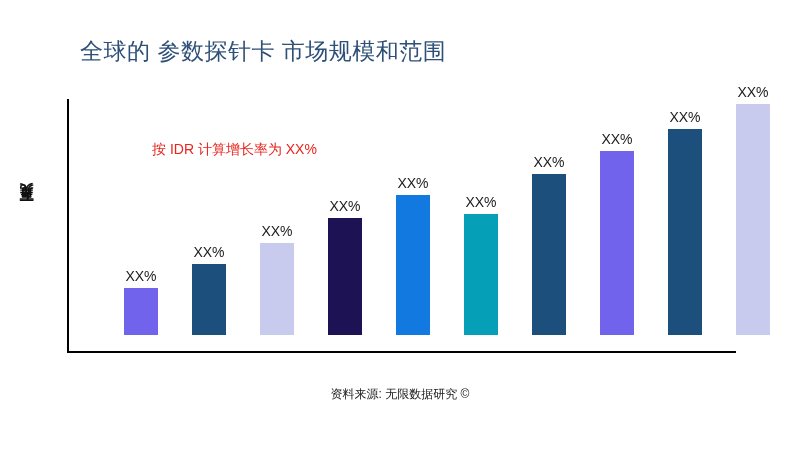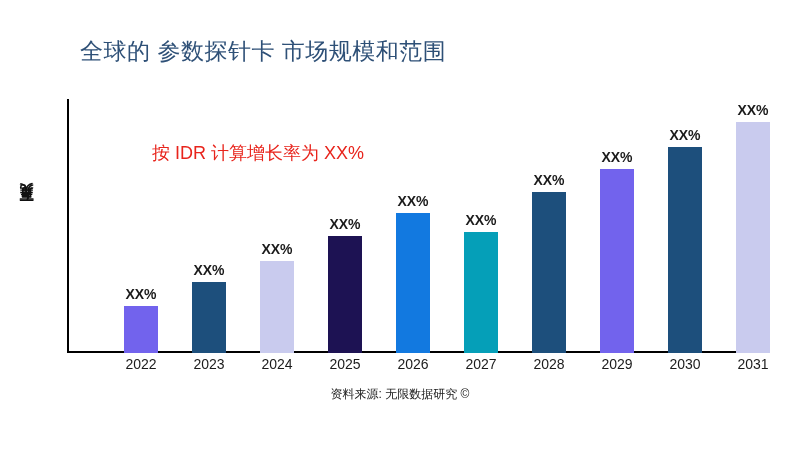--- a/index.html
+++ b/index.html
@@ -77,24 +77,23 @@
   
   #plot-area {
     position: absolute;
     left: 67px;
     top: 95px;
     width: 733px;
     height: 258px;
   }
   .bar-slot {
     position: absolute;
-    bottom: 0;
+    bottom: 18px;
     width: 68px;
     height: 258px;
-    font-weight: bold;
   }
   .bar-rect {
     position: absolute;
     bottom: 0;
     left: 50%;
     transform: translateX(-50%);
     width: 34px;
   }
   .bar-value {
     position: absolute;
@@ -120,21 +119,21 @@
     text-align: center;
     font-size: 14px;
     color: #1b1b1b;
   }
 
   
   #cagr-annotation {
     position: absolute;
     left: 152px;
     top: 141px;
-    font-size: 18px;
+    font-size: 14px;
     color: #e8241c;
     white-space: nowrap;
   }
 
   
   #source-note {
     position: absolute;
     left: 0;
     top: 386px;
     width: 800px;
@@ -193,30 +192,18 @@
       <div class="bar-slot" style="left: 584px;">
         <div class="bar-rect" style="height: 206px; background: rgb(29, 79, 124);"></div>
         <div class="bar-value" style="bottom: 210px;">XX%</div>
       </div>
       <div class="bar-slot" style="left: 652px;">
         <div class="bar-rect" style="height: 231px; background: rgb(201, 203, 238);"></div>
         <div class="bar-value" style="bottom: 235px;">XX%</div>
       </div>
     </div>
 
-  <div id="x-ticks">
-      <div class="x-tick" style="left: 40px;">2022</div>
-      <div class="x-tick" style="left: 108px;">2023</div>
-      <div class="x-tick" style="left: 176px;">2024</div>
-      <div class="x-tick" style="left: 244px;">2025</div>
-      <div class="x-tick" style="left: 312px;">2026</div>
-      <div class="x-tick" style="left: 380px;">2027</div>
-      <div class="x-tick" style="left: 448px;">2028</div>
-      <div class="x-tick" style="left: 516px;">2029</div>
-      <div class="x-tick" style="left: 584px;">2030</div>
-      <div class="x-tick" style="left: 652px;">2031</div>
-    </div>
 
   <div id="cagr-annotation">按 IDR 计算增长率为 XX%</div>
 
   <div id="source-note">资料来源: 无限数据研究 ©</div>
 
 </div>
 
 </body></html>

